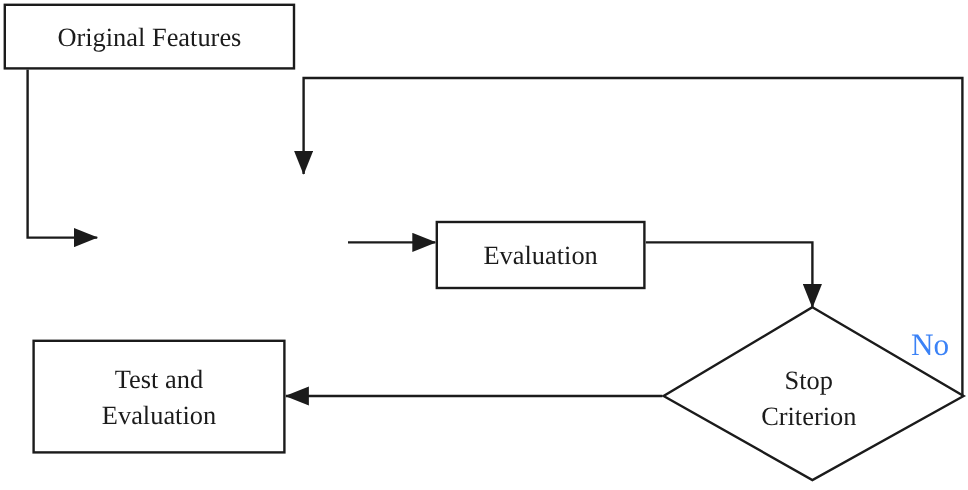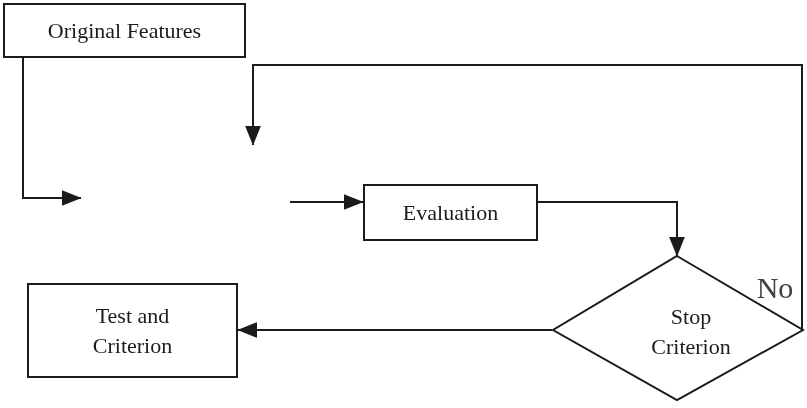--- a/index.html
+++ b/index.html
@@ -38,40 +38,40 @@
     font-size: 22px;
     line-height: 30px;
     color: #1b1b1b;
   }
   .node-original-features   { left: 3px;   top: 3px;   width: 243px; height: 55px; }
   .node-feature-subset      { left: 81px;  top: 145px; width: 209px; height: 96px; }
   .node-evaluation          { left: 363px; top: 172px; width: 175px; height: 57px; margin-top: 12px; }
   .node-test-validation     { left: 27px;  top: 283px; width: 211px; height: 95px; }
   .diamond-label {
     position: absolute;
-    left: 608px;
+    left: 591px;
     top: 301px;
     width: 166px;
     height: 62px;
     display: flex;
     align-items: center;
     justify-content: center;
     text-align: center;
   }
   .edge-label-no {
     position: absolute;
     left: 750px;
     top: 272px;
     width: 50px;
     height: 32px;
     display: flex;
     align-items: center;
     justify-content: center;
-    font-size: 30px;
-    color: #404040;
+    font-size: 26px;
+    color: #3b82f6;
   }
 </style>
 </head>
 <body>
 
 <div class="canvas">
 
   <svg class="edges-layer" width="807" height="408" viewBox="0 0 807 408">
     <defs>
       <marker id="arrow" markerWidth="10" markerHeight="8" refX="9.7" refY="4" orient="auto" markerUnits="strokeWidth">
@@ -96,21 +96,21 @@
     <span class="node-label">Original Features</span>
   </div>
 
 
   <div class="node node-evaluation">
     <span class="node-label">Evaluation</span>
   </div>
 
   <div class="node node-test-validation">
     <span class="node-label">Test and
-Criterion</span>
+Evaluation</span>
   </div>
 
   <div class="diamond-label">
     <span class="node-label">Stop
 Criterion</span>
   </div>
 
   <div class="edge-label-no">
     <span>No</span>
   </div>

